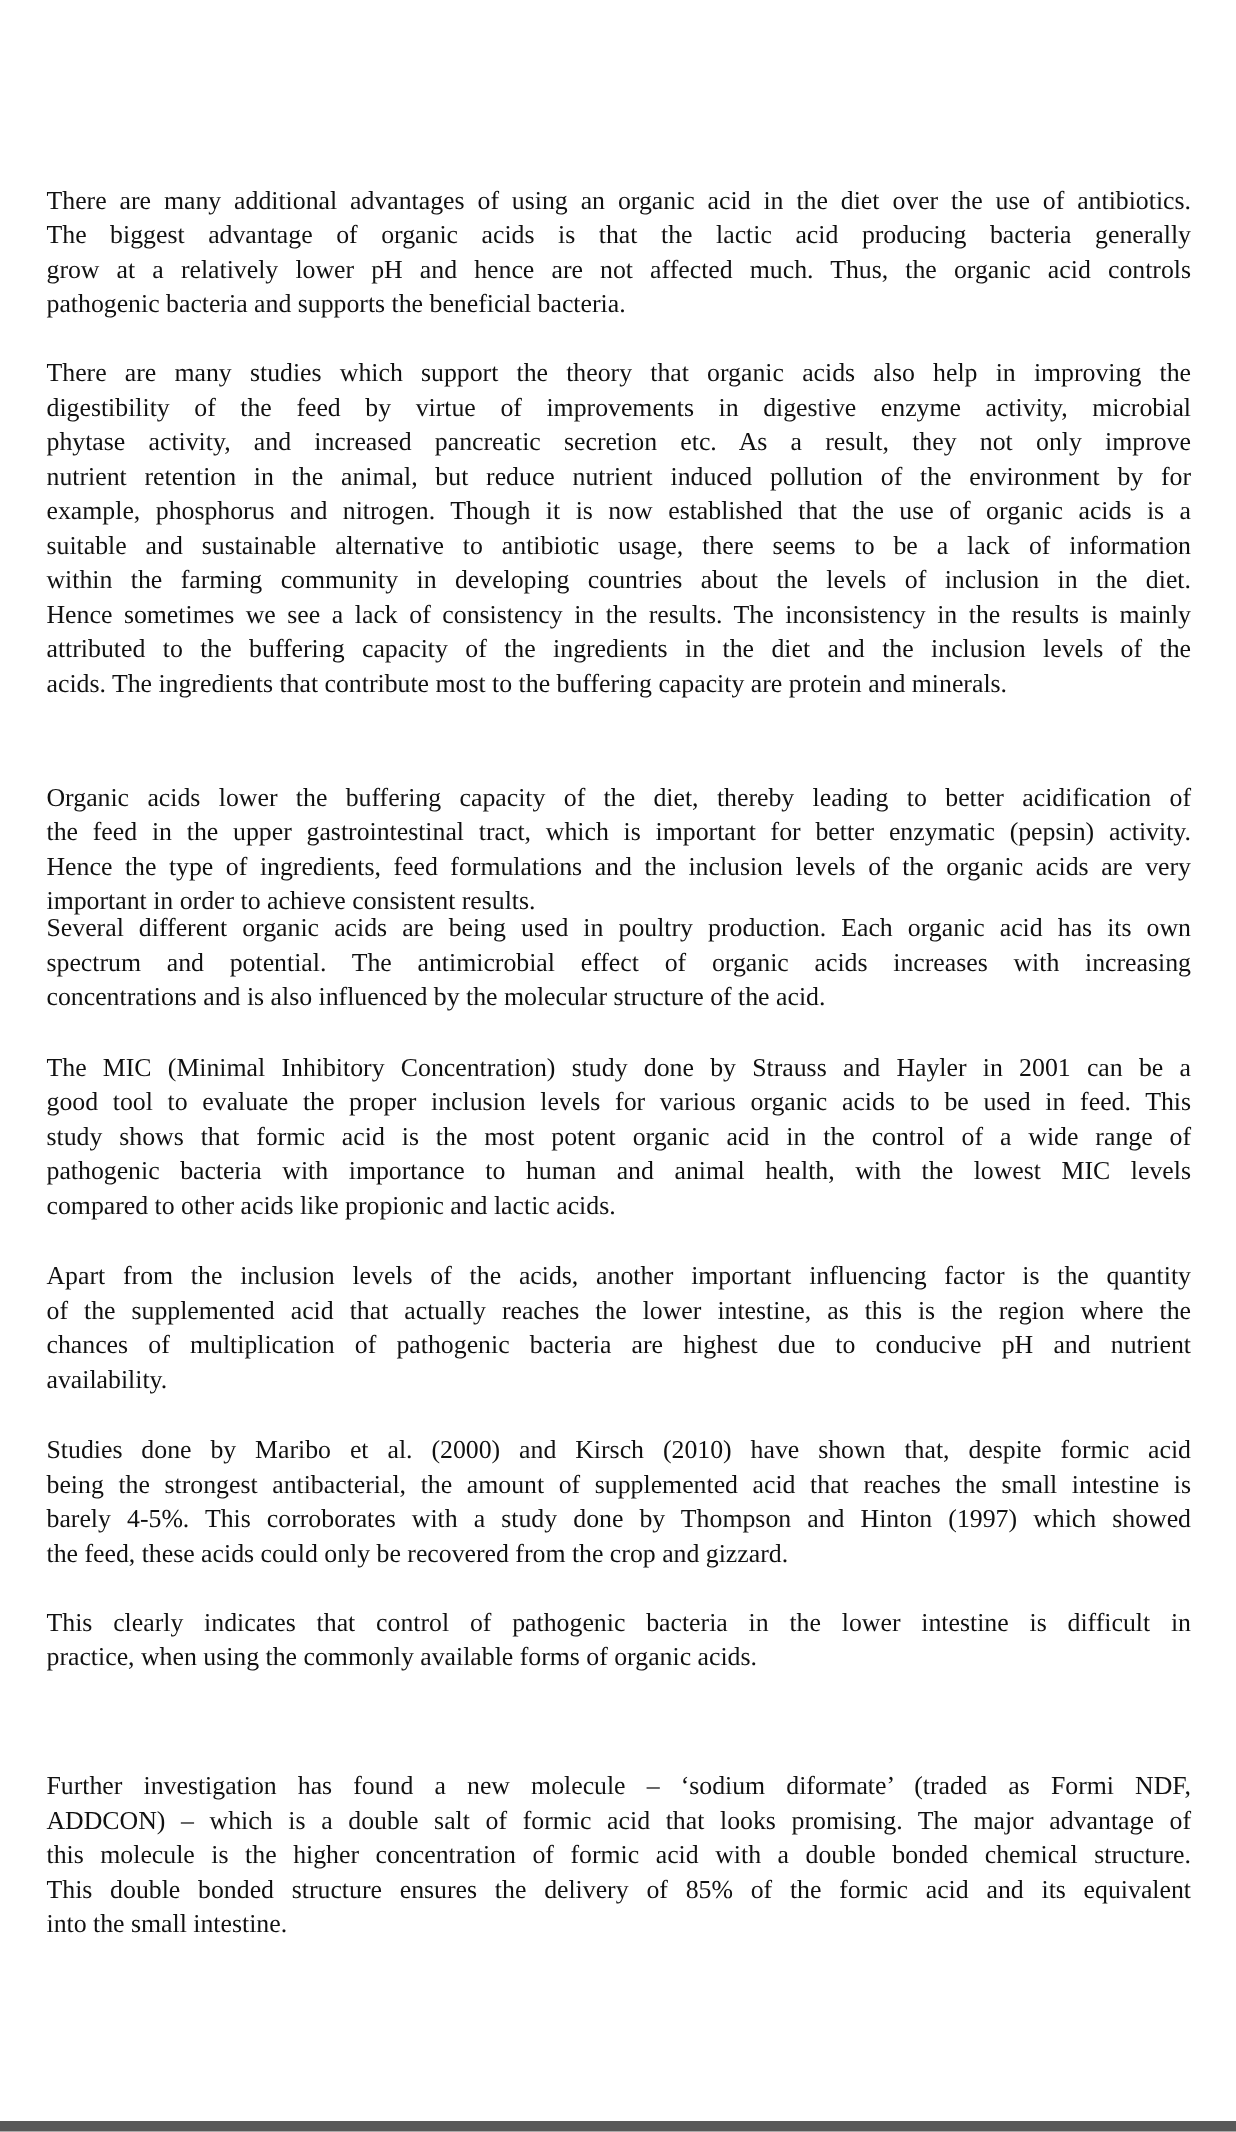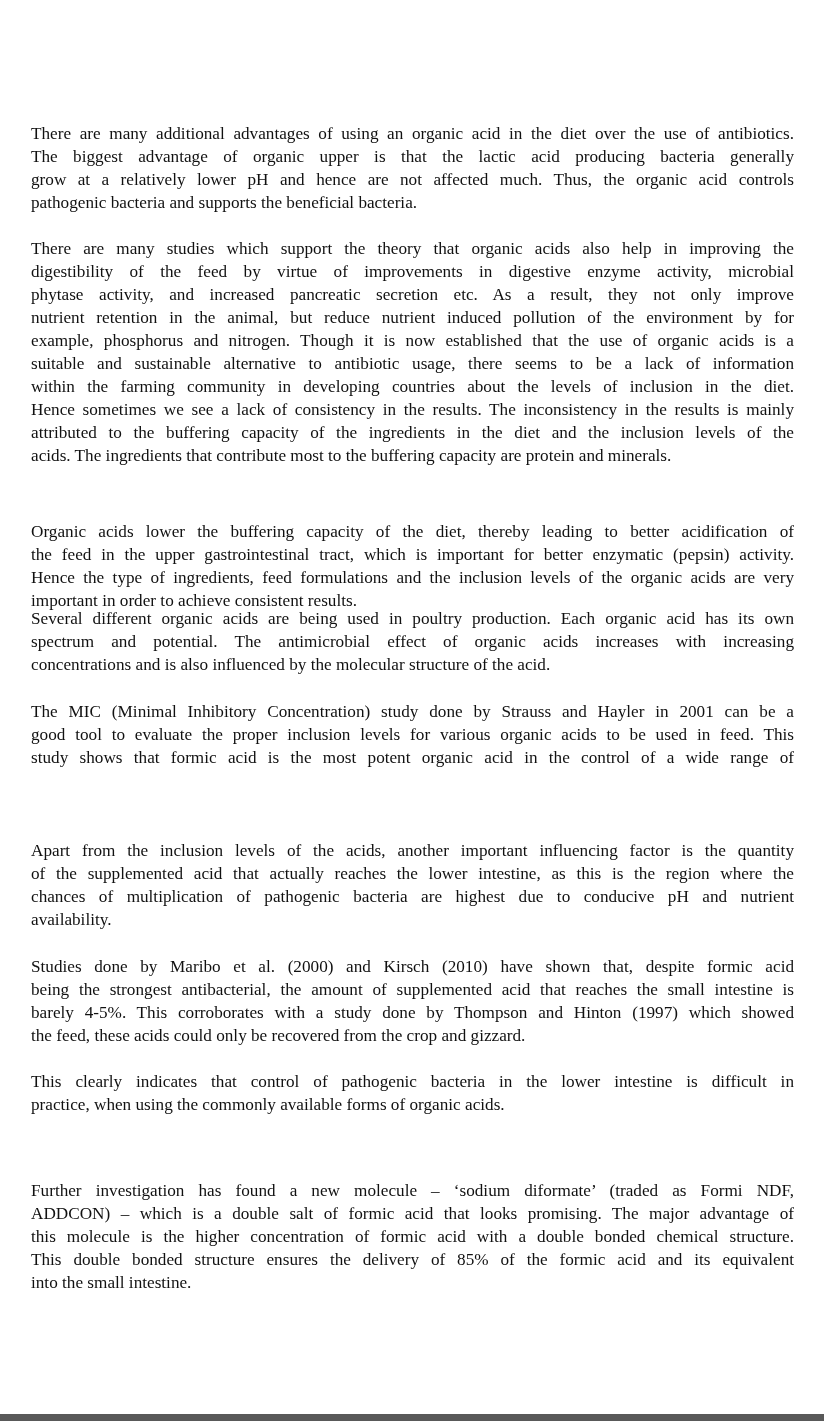--- a/index.html
+++ b/index.html
@@ -17,21 +17,21 @@
   .line.last { text-align-last: left; }
   .bottom-bar { position: absolute; left: 0; top: 1414px; width: 824px; height: 7px; background: #595959; }
 </style>
 </head>
 <body>
 
 <div class="page">
 
   <div class="para" style="top:122px">
     <span class="line">There are many additional advantages of using an organic acid in the diet over the use of antibiotics.</span>
-    <span class="line">The biggest advantage of organic upper is that the lactic acid producing bacteria generally</span>
+    <span class="line">The biggest advantage of organic acids is that the lactic acid producing bacteria generally</span>
     <span class="line">grow at a relatively lower pH and hence are not affected much. Thus, the organic acid controls</span>
     <span class="line last">pathogenic bacteria and supports the beneficial bacteria.</span>
   </div>
 
   <div class="para" style="top:237px">
     <span class="line">There are many studies which support the theory that organic acids also help in improving the</span>
     <span class="line">digestibility of the feed by virtue of improvements in digestive enzyme activity, microbial</span>
     <span class="line">phytase activity, and increased pancreatic secretion etc. As a result, they not only improve</span>
     <span class="line">nutrient retention in the animal, but reduce nutrient induced pollution of the environment by for</span>
     <span class="line">example, phosphorus and nitrogen. Though it is now established that the use of organic acids is a</span>
@@ -52,20 +52,22 @@
   <div class="para" style="top:607px">
     <span class="line">Several different organic acids are being used in poultry production. Each organic acid has its own</span>
     <span class="line">spectrum and potential. The antimicrobial effect of organic acids increases with increasing</span>
     <span class="line last">concentrations and is also influenced by the molecular structure of the acid.</span>
   </div>
 
   <div class="para" style="top:700px">
     <span class="line">The MIC (Minimal Inhibitory Concentration) study done by Strauss and Hayler in 2001 can be a</span>
     <span class="line">good tool to evaluate the proper inclusion levels for various organic acids to be used in feed. This</span>
     <span class="line">study shows that formic acid is the most potent organic acid in the control of a wide range of</span>
+    <span class="line">pathogenic bacteria with importance to human and animal health, with the lowest MIC levels</span>
+    <span class="line last">compared to other acids like propionic and lactic acids.</span>
   </div>
 
   <div class="para" style="top:839px">
     <span class="line">Apart from the inclusion levels of the acids, another important influencing factor is the quantity</span>
     <span class="line">of the supplemented acid that actually reaches the lower intestine, as this is the region where the</span>
     <span class="line">chances of multiplication of pathogenic bacteria are highest due to conducive pH and nutrient</span>
     <span class="line last">availability.</span>
   </div>
 
   <div class="para" style="top:955px">

